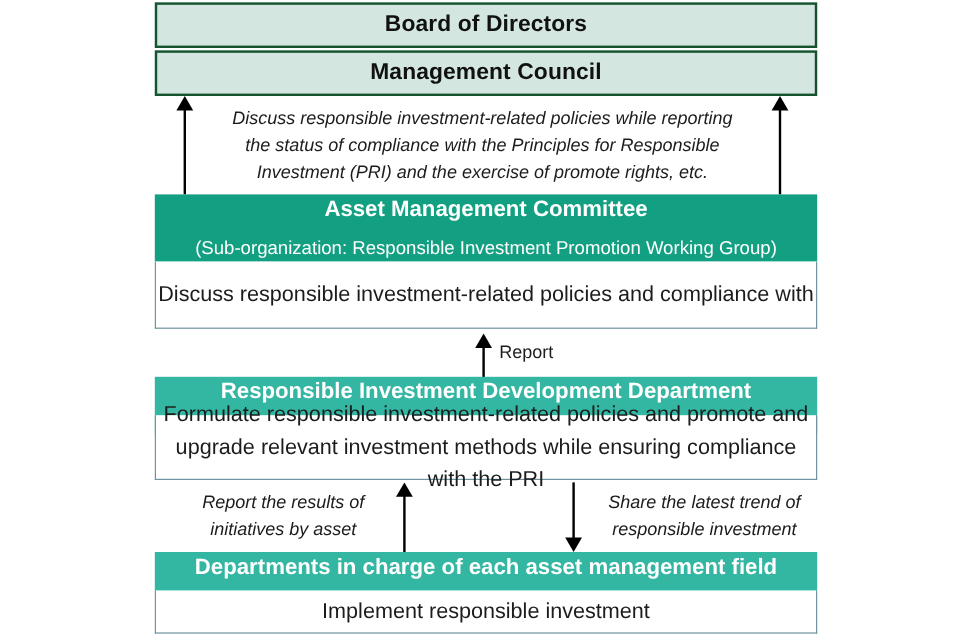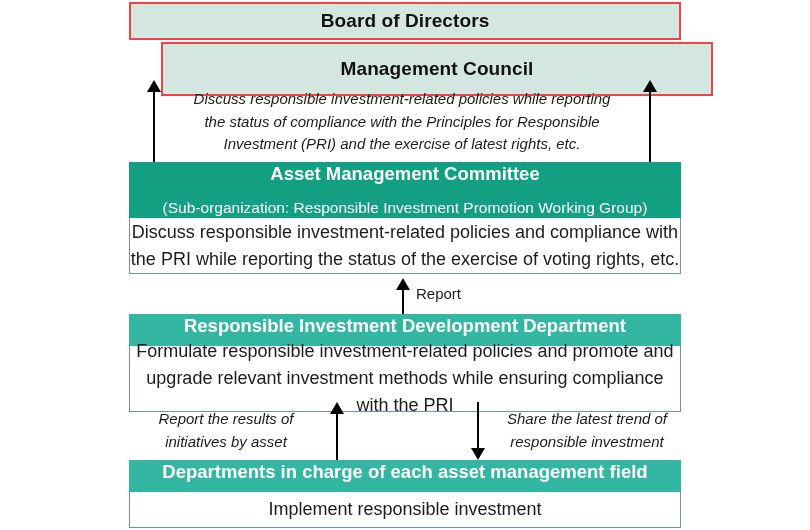--- a/index.html
+++ b/index.html
@@ -10,21 +10,21 @@
     overflow:hidden;
     position:relative;
   }
   #diagram{position:relative;width:810px;height:530px;}
 
   
   .box{position:absolute;left:129px;width:552px;box-sizing:border-box;}
 
   .pale-box{
     background:#d3e7e0;
-    border:2px solid #ef4444;
+    border:2px solid #14532d;
     display:flex;align-items:center;justify-content:center;
     font-weight:bold;font-size:19px;letter-spacing:.1px;color:#111;
   }
 
   .hdr{
     display:flex;flex-direction:column;align-items:center;justify-content:space-between;
     color:#ffffff;text-align:center;
   }
   .hdr-dark{background:#13a082;}
   .hdr-mid{background:#33b6a2;}
@@ -55,69 +55,68 @@
 </style>
 </head>
 <body>
 
 <div id="diagram">
 
   <div class="box pale-box" style="top:2px;height:38px;">
     <span>Board of Directors</span>
   </div>
 
-  <div class="box pale-box" style="top:42px;height:54px;margin-left:32px;">
+  <div class="box pale-box" style="top:42px;height:38px;">
     <span>Management Council</span>
   </div>
 
   <div class="arrow up" style="left:147px;top:80px;width:14px;height:82px;">
     <div class="head"></div>
     <div class="shaft"></div>
   </div>
   <div class="arrow up" style="left:643px;top:80px;width:14px;height:82px;">
     <div class="head"></div>
     <div class="shaft"></div>
   </div>
 
   <div class="ftext center" style="left:168px;top:88px;width:468px;">
     <div>Discuss responsible investment-related policies while reporting</div>
     <div>the status of compliance with the Principles for Responsible</div>
-    <div>Investment (PRI) and the exercise of latest rights, etc.</div>
+    <div>Investment (PRI) and the exercise of promote rights, etc.</div>
   </div>
 
   <div class="box hdr hdr-dark" style="top:162px;height:56px;">
     <div class="hdr-title">Asset Management Committee</div>
     <div class="hdr-sub">(Sub-organization: Responsible Investment Promotion Working Group)</div>
   </div>
   <div class="box desc" style="top:218px;height:56px;">
     <div>Discuss responsible investment-related policies and compliance with</div>
-    <div>the PRI while reporting the status of the exercise of voting rights, etc.</div>
   </div>
 
   <div class="arrow up" style="left:396px;top:278px;width:14px;height:38px;">
     <div class="head"></div>
     <div class="shaft"></div>
   </div>
   <div class="ftext left" style="left:416px;top:283px;width:120px;">
     <div>Report</div>
   </div>
 
   <div class="box hdr hdr-mid" style="top:314px;height:48px;">
     <div class="hdr-title">Responsible Investment Development Department</div>
   </div>
-  <div class="box desc" style="top:346px;height:66px;">
+  <div class="box desc" style="top:346px;height:54px;">
     <div>Formulate responsible investment-related policies and promote and</div>
     <div>upgrade relevant investment methods while ensuring compliance with the PRI</div>
   </div>
 
   <div class="arrow up" style="left:330px;top:402px;width:14px;height:58px;">
     <div class="head"></div>
     <div class="shaft"></div>
   </div>
-  <div class="ftext center" style="left:140px;top:408px;width:172px;">
+  <div class="ftext center" style="left:150px;top:408px;width:172px;">
     <div>Report the results of</div>
     <div>initiatives by asset</div>
   </div>
 
   <div class="arrow down" style="left:471px;top:402px;width:14px;height:58px;">
     <div class="shaft"></div>
     <div class="head"></div>
   </div>
   <div class="ftext center" style="left:492px;top:408px;width:190px;">
     <div>Share the latest trend of</div>

